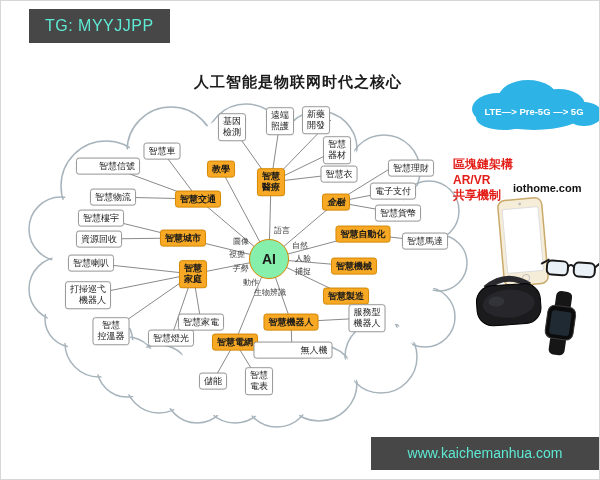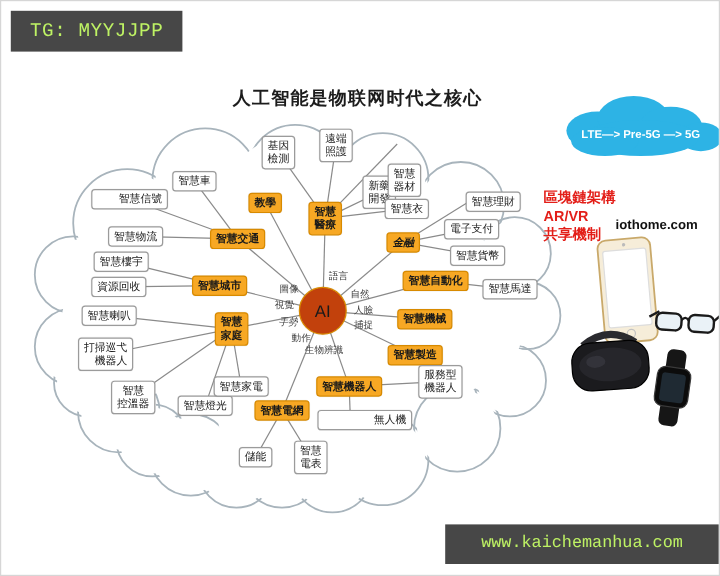--- a/index.html
+++ b/index.html
@@ -3,40 +3,41 @@
 <meta charset="utf-8">
 <style>
   html,body{margin:0;padding:0;background:#e9e9e9;}
   #root{
     position:relative;width:600px;height:480px;background:#ffffff;
     border:1px solid #d6d6d6;box-sizing:border-box;overflow:hidden;
     font-family:"Liberation Sans",sans-serif;margin:0 auto;
   }
   #diagram-svg{position:absolute;left:0;top:0;width:600px;height:480px;}
   .watermark{
-    position:absolute;background:#474747;color:#bef264;
-    font-family:Liberation Mono, monospace;
+    position:absolute;background:#474747;color:#5eead4;
+    font-family:Liberation Sans, sans-serif;
+    margin-left:20px;
   }
   #wm-top{left:8px;top:8px;font-size:16px;padding:8px 16px;letter-spacing:0.5px;}
   #wm-bottom{right:0;bottom:9px;font-size:14px;height:33px;line-height:33px;width:228px;text-align:center;}
   #title{
     position:absolute;left:297px;top:72px;transform:translateX(-50%);
     font-size:15px;font-weight:700;color:#1c1c1c;letter-spacing:1px;white-space:nowrap;
   }
   #node-layer{position:absolute;left:0;top:0;width:600px;height:480px;}
   .node{
     position:absolute;transform:translate(-50%,-50%);
     background:#ffffff;border:1px solid #9b9b9b;border-radius:3px;
     font-size:9px;line-height:1.2;color:#1a1a1a;text-align:center;
     padding:2px 4px;white-space:pre-line;box-shadow:0 0 0 0.5px rgba(0,0,0,0.05);
   }
   .node.cat{background:#f7a824;border-color:#d88a00;font-weight:700;}
   .node.ai{
-    width:38px;height:38px;border-radius:50%;background:#c2410c;border-color:#d88a00;
-    font-size:14px;font-weight:400;display:flex;align-items:center;justify-content:center;
+    width:38px;height:38px;border-radius:50%;background:#86efac;border-color:#d88a00;
+    font-size:14px;font-weight:700;display:flex;align-items:center;justify-content:center;
     padding:0;
   }
   .kw{
     position:absolute;transform:translate(-50%,-50%);
     font-size:8px;color:#3c3c3c;white-space:nowrap;
   }
   #red-annotation{
     position:absolute;left:452px;top:156px;color:#e31e18;
     font-size:12px;font-weight:700;line-height:1.3;white-space:nowrap;
   }
@@ -208,41 +209,41 @@
       <div class="node cat" style="left: 234px; top: 341px;">智慧電網</div>
       <div class="node cat" style="left: 290px; top: 321px;">智慧機器人</div>
       <div class="node cat" style="left: 345px; top: 295px;">智慧製造</div>
       <div class="node cat" style="left: 353px; top: 265px;">智慧機械</div>
       <div class="node cat" style="left: 362px; top: 233px;">智慧自動化</div>
       <div class="node cat" style="left: 335px; top: 201px; font-style: italic;">金融</div>
       <div class="node leaf" style="left: 231px; top: 126px;">基因
 檢測</div>
       <div class="node leaf" style="left: 279px; top: 120px;">遠端
 照護</div>
-      <div class="node leaf" style="left: 315px; top: 119px; margin-top: 40px;">新藥
+      <div class="node leaf" style="left: 315px; top: 119px;">新藥
 開發</div>
       <div class="node leaf" style="left: 336px; top: 149px;">智慧
 器材</div>
       <div class="node leaf" style="left: 338px; top: 173px;">智慧衣</div>
       <div class="node leaf" style="left: 161px; top: 150px;">智慧車</div>
       <div class="node leaf" style="left: 107px; top: 165px; padding-left: 22px;">智慧信號</div>
       <div class="node leaf" style="left: 112px; top: 196px;">智慧物流</div>
       <div class="node leaf" style="left: 100px; top: 217px;">智慧樓宇</div>
       <div class="node leaf" style="left: 98px; top: 238px;">資源回收</div>
       <div class="node leaf" style="left: 90px; top: 262px;">智慧喇叭</div>
       <div class="node leaf" style="left: 87px; top: 294px; text-align: right;">打掃巡弋
 機器人</div>
       <div class="node leaf" style="left: 110px; top: 330px;">智慧
 控溫器</div>
       <div class="node leaf" style="left: 170px; top: 337px;">智慧燈光</div>
       <div class="node leaf" style="left: 200px; top: 321px;">智慧家電</div>
       <div class="node leaf" style="left: 212px; top: 380px;">儲能</div>
       <div class="node leaf" style="left: 258px; top: 380px;">智慧
 電表</div>
-      <div class="node leaf" style="left: 303px; top: 349px; padding-left: 46px;">無人機</div>
+      <div class="node leaf" style="left: 292px; top: 349px; padding-left: 46px;">無人機</div>
       <div class="node leaf" style="left: 366px; top: 317px;">服務型
 機器人</div>
       <div class="node leaf" style="left: 424px; top: 240px;">智慧馬達</div>
       <div class="node leaf" style="left: 397px; top: 212px;">智慧貨幣</div>
       <div class="node leaf" style="left: 392px; top: 190px;">電子支付</div>
       <div class="node leaf" style="left: 390px; top: 167px; margin-left: 20px;">智慧理財</div>
     </div>
 
 </div>
 

